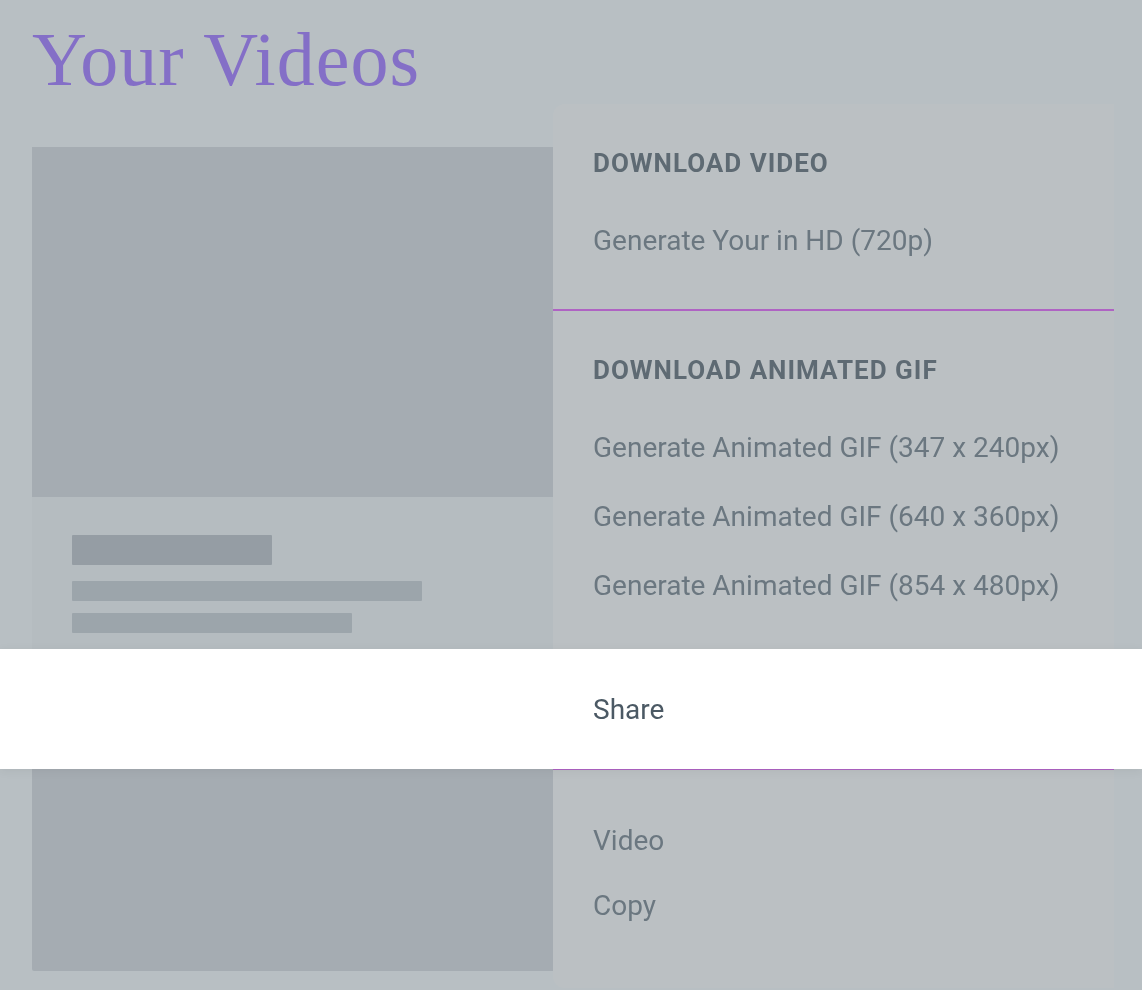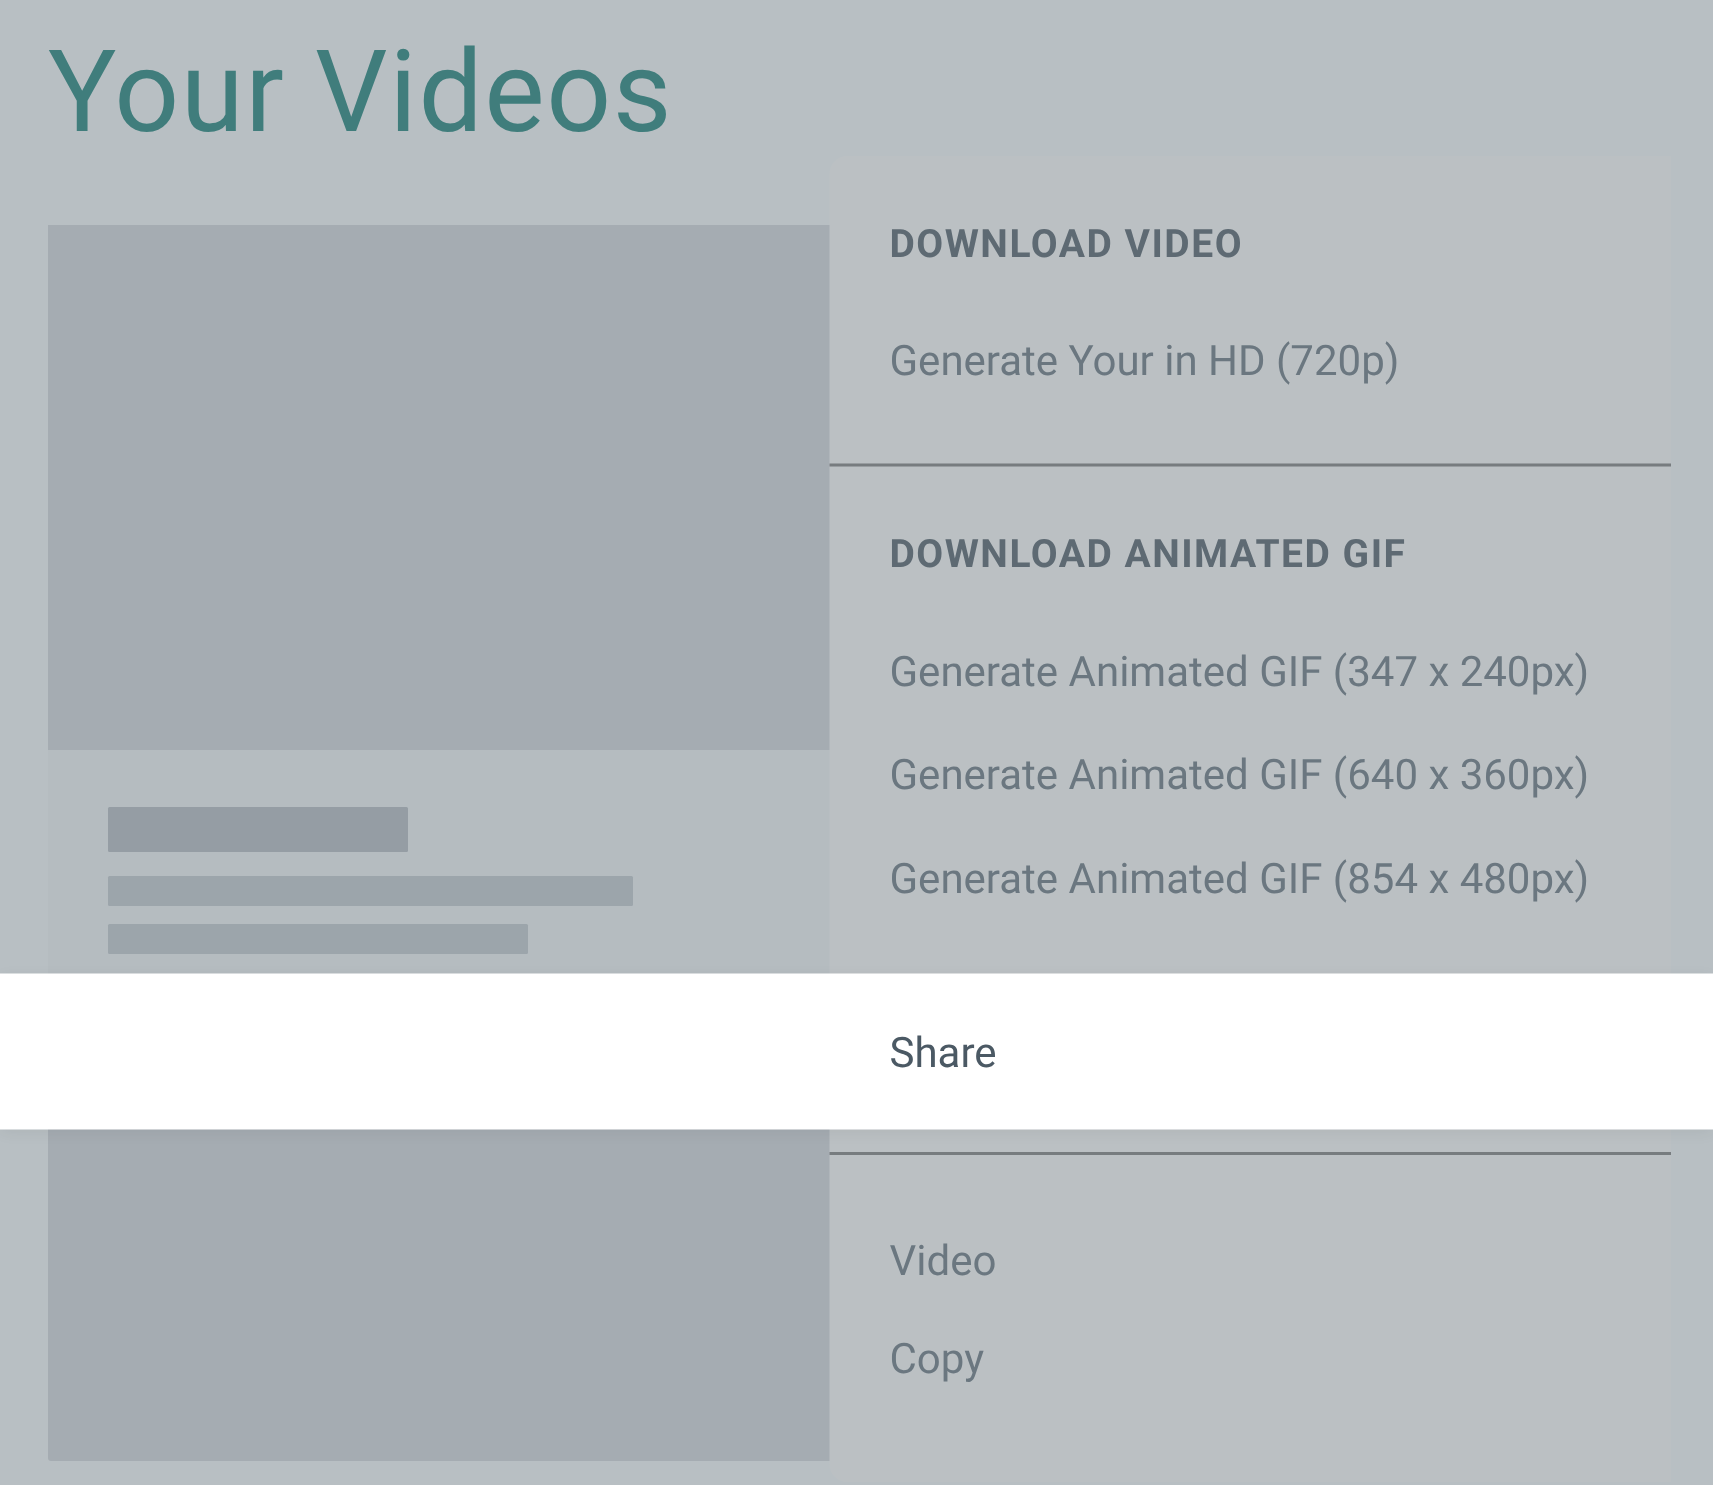--- a/index.html
+++ b/index.html
@@ -21,24 +21,25 @@
 
   .page {
     position: absolute;
     inset: 0;
     padding: 10px 32px 0 32px;
   }
 
   .page-title {
     font-size: 76px;
     font-weight: 400;
-    color: #0f766e;
+    color: #8b5cf6;
     letter-spacing: 1px;
     margin-top: 6px;
     margin-bottom: 44px;
+    font-family: Liberation Serif, serif;
   }
 
   .cards {
     display: flex;
     flex-direction: column;
     gap: 40px;
   }
 
   .card {
     width: 522px;
@@ -75,21 +76,21 @@
     left: 553px;
     top: 104px;
     width: 561px;
     background: #efefef;
     border-radius: 12px 0 0 12px;
     z-index: 3;
     padding-bottom: 40px;
   }
   .menu-section {
     padding: 44px 40px 34px 40px;
-    border-bottom: 2px solid #737373;
+    border-bottom: 2px solid #d946ef;
   }
   .menu-section:last-child { border-bottom: none; padding-bottom: 10px; }
   .section-title {
     font-size: 26px;
     font-weight: 700;
     letter-spacing: 1px;
     color: #45525d;
     margin-bottom: 28px;
   }
   .menu-item {
@@ -100,21 +101,21 @@
     font-weight: 400;
   }
   .menu-item.plain { padding: 16px 0; }
 
   
   .highlight {
     position: absolute;
     left: 0;
     right: 0;
     top: 649px;
-    height: 104px;
+    height: 120px;
     background: #ffffff;
     z-index: 10;
     display: flex;
     align-items: center;
     padding-left: 593px; 
     box-shadow: 0 2px 10px rgba(0,0,0,0.06);
   }
   .highlight .label {
     font-size: 28px;
     color: #4b5964;

